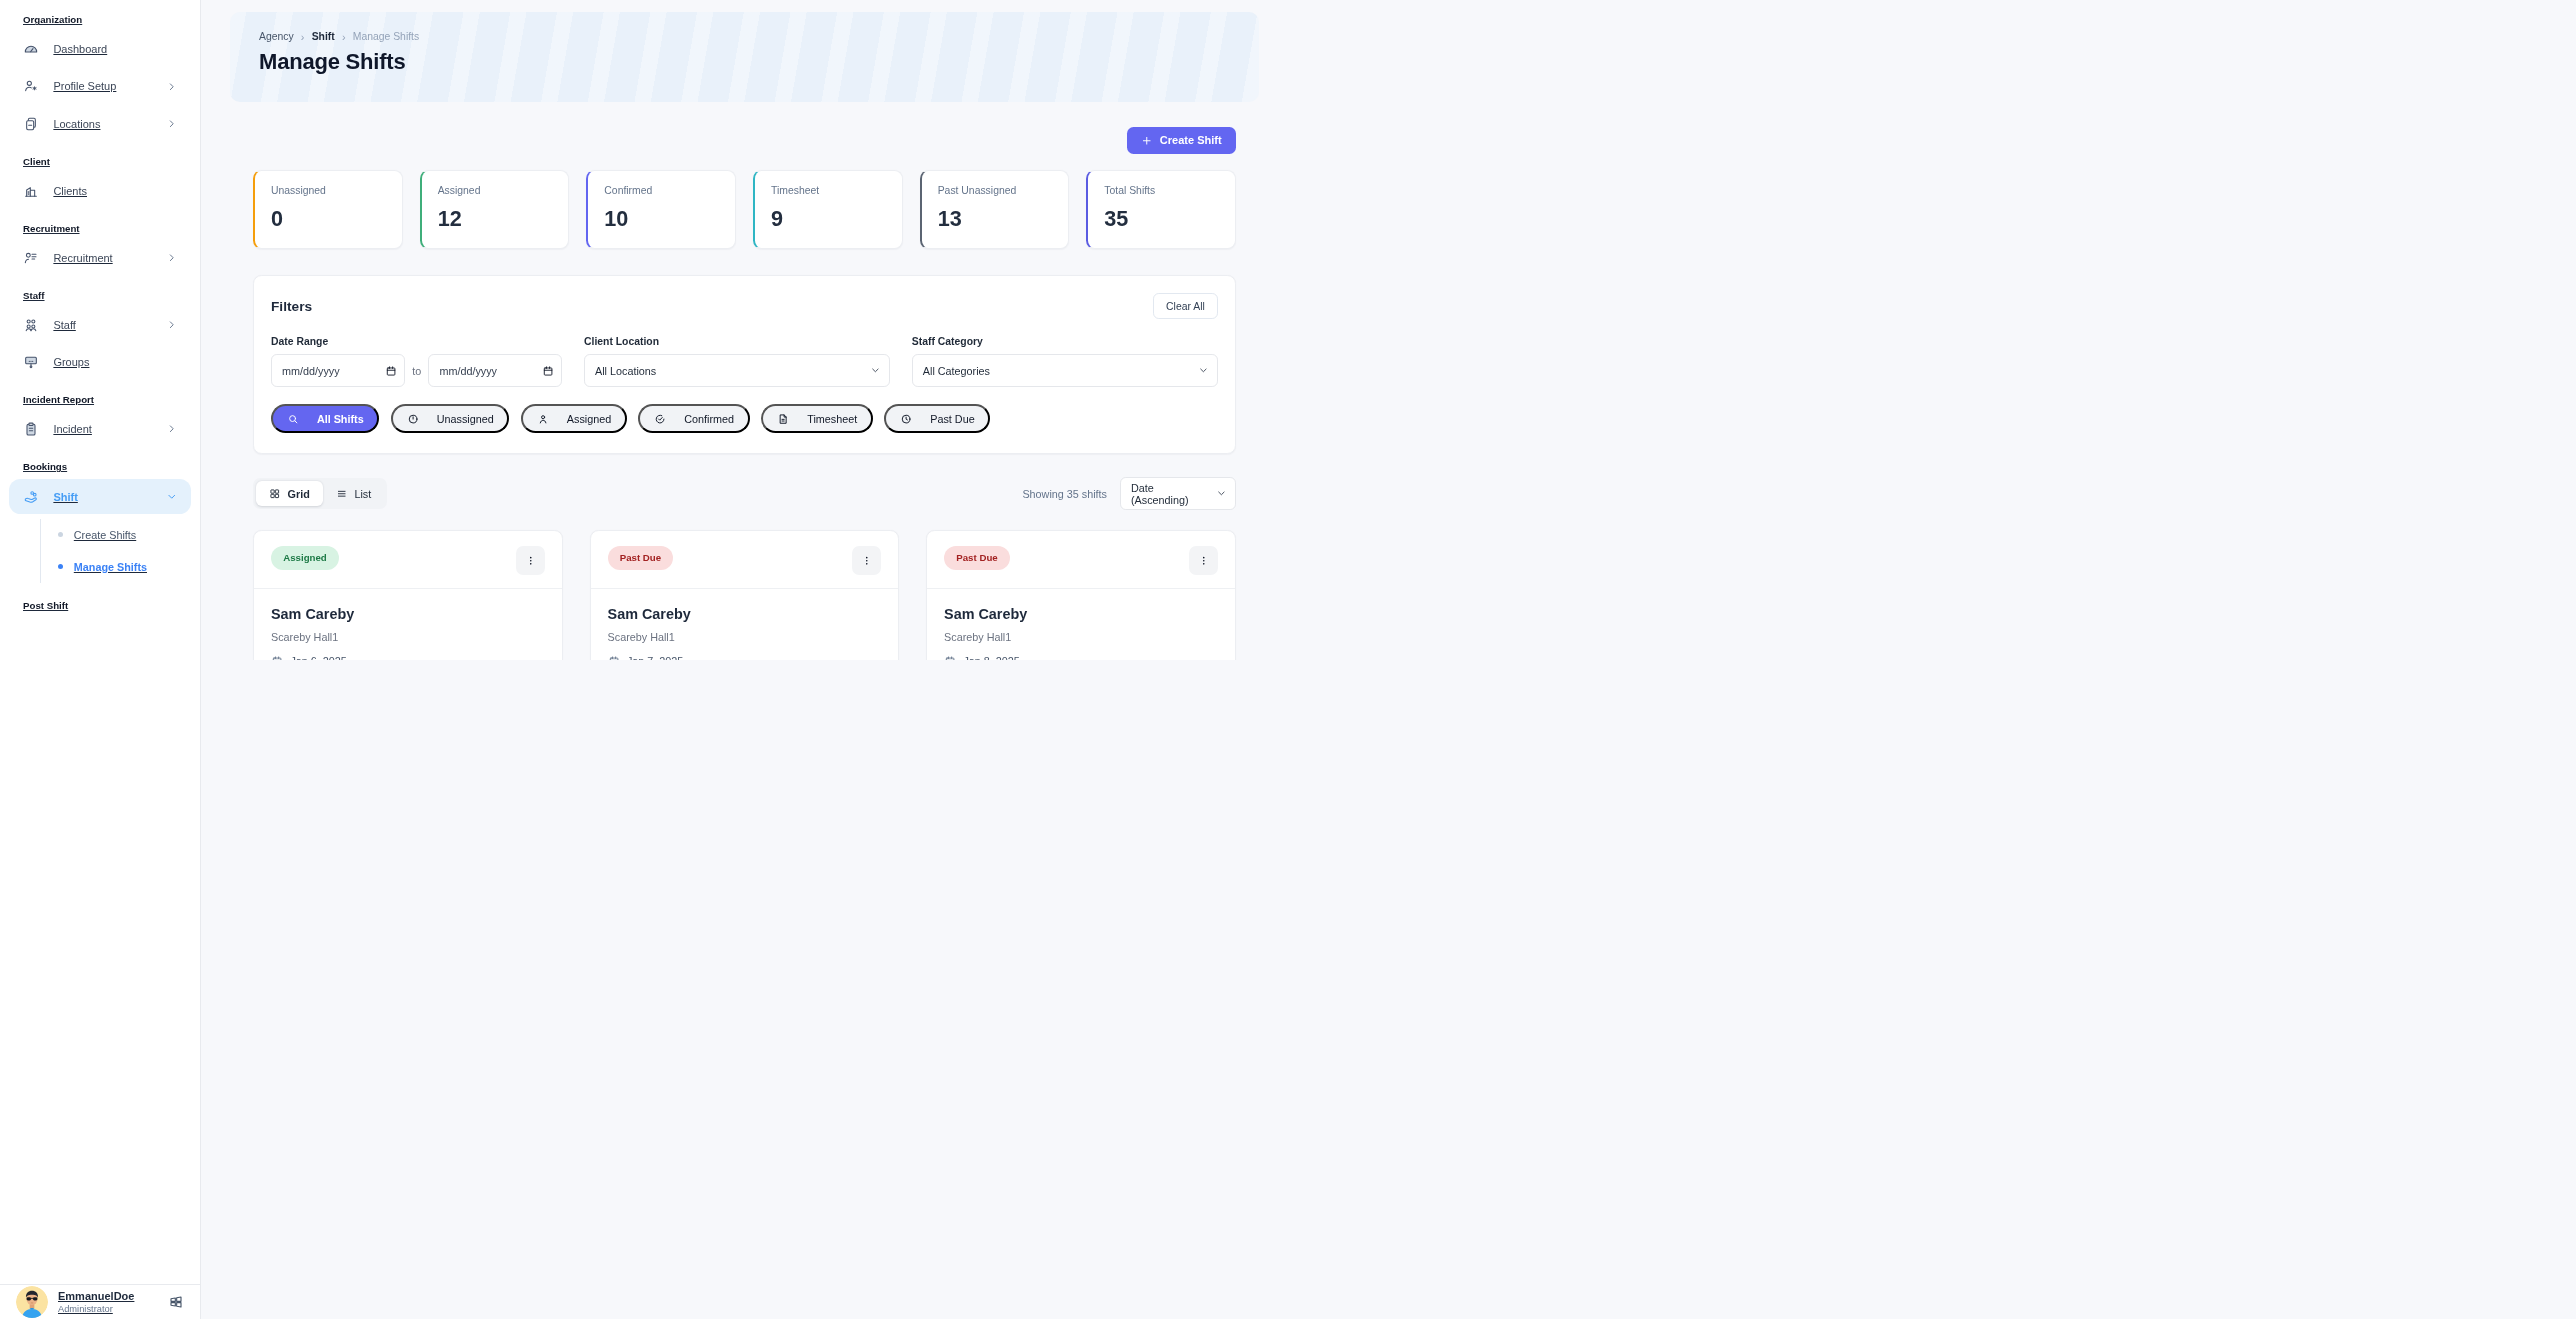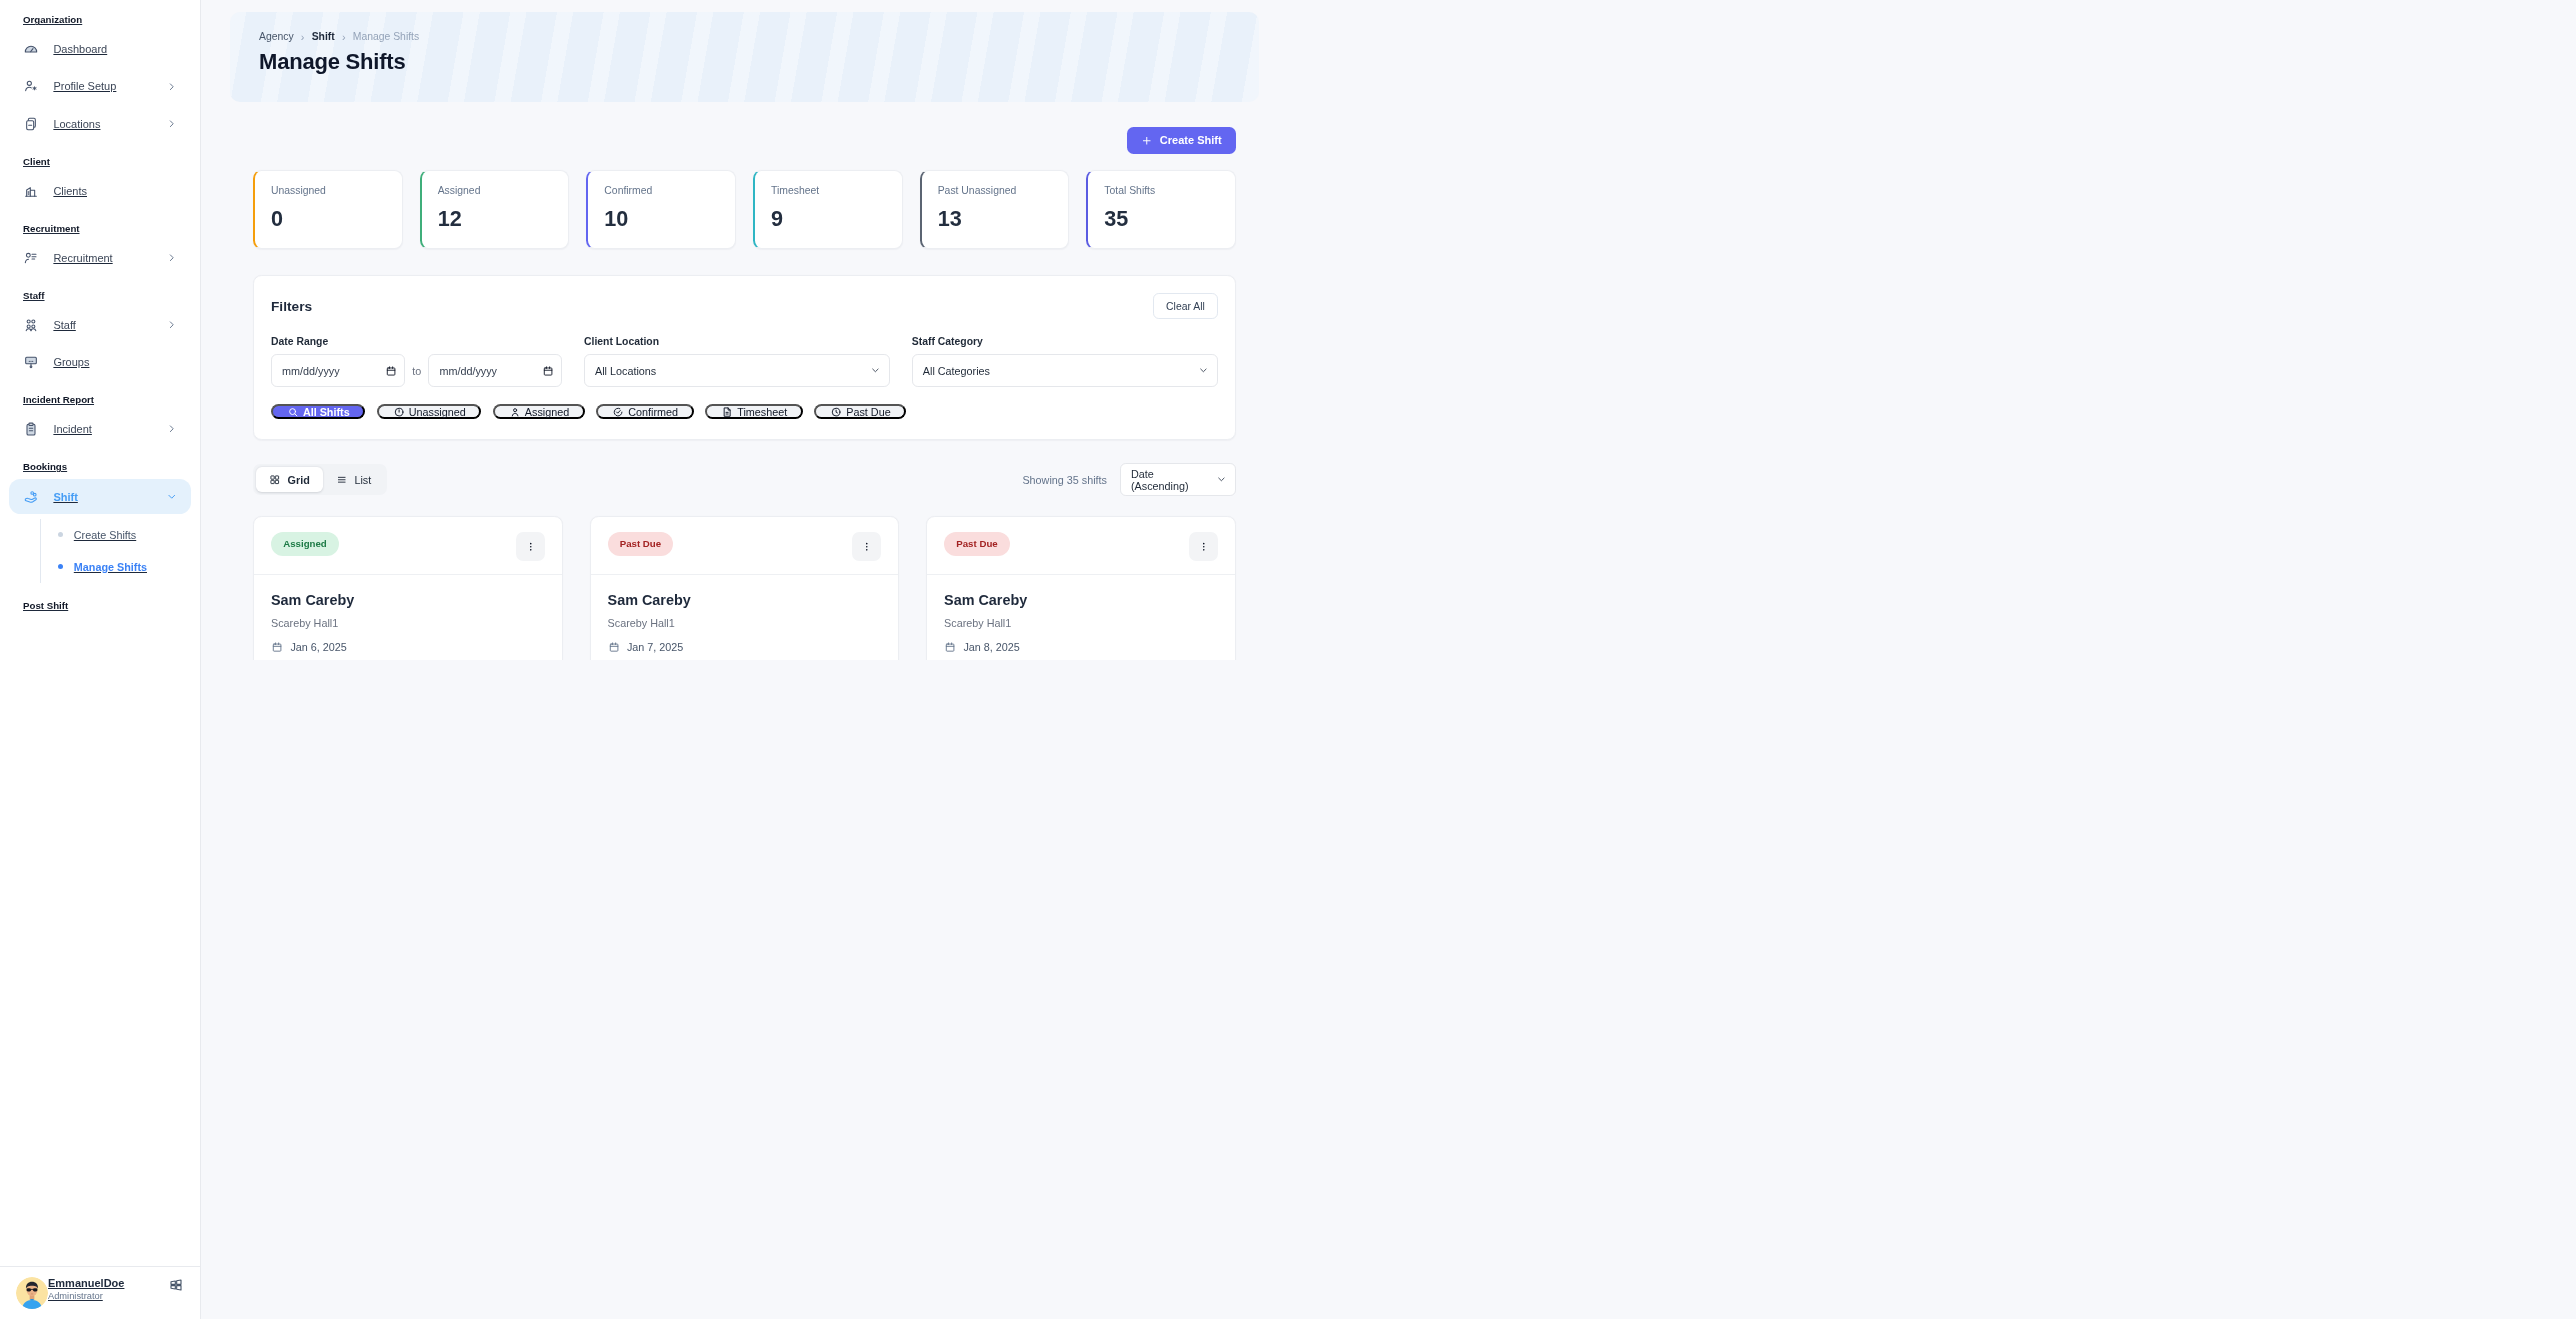--- a/index.html
+++ b/index.html
@@ -16,21 +16,21 @@
   .side-item svg { width:16px; height:16px; flex:none; color:#46536b; }
   .side-item .chev { margin-left:auto; width:11.5px; height:11.5px; color:#64748b; }
   .side-item.active { background:#e4f1fc; color:#459df5; font-weight:600; height:35px; border-radius:11.5px; }
   .side-item.active svg, .side-item.active .chev { color:#459df5; }
   .submenu { margin:1.4px 0 5.8px 40px; border-left:1.4px solid #e2e8f0; }
   .submenu-item { display:flex; align-items:center; gap:10.8px; height:32px; padding-left:17px;
     font-size:10.8px; color:#475569; cursor:pointer; }
   .dot { width:5px; height:5px; border-radius:50%; background:#cbd5e1; flex:none; }
   .submenu-item.active { color:#3b82f6; font-weight:600; }
   .submenu-item.active .dot { background:#3b82f6; }
-  .user-bar { border-top:0.7px solid #e8eaee; padding:10px 16px; display:flex; align-items:flex-start; }
+  .user-bar { border-top:0.7px solid #e8eaee; padding:1px 16px; display:flex; align-items:center; gap:10px; }
   .avatar { width:32px; height:32px; flex:none; }
   .user-name { font-size:11px; font-weight:700; color:#1e293b; }
   .user-role { font-size:9.3px; color:#64748b; margin-top:2.2px; }
   .apps-icon { margin-left:auto; color:#475569; width:16px; height:16px; cursor:pointer; }
 
   
   .main { margin-left:201px; height:100%; }
   .hero { margin:11.5px 29px 0; background:#e9f1fa; border-radius:10px; padding:19.4px 29px 27px;
     position:relative; overflow:hidden;
     background-image:repeating-linear-gradient(100deg, rgba(255,255,255,.38) 0 16px, rgba(255,255,255,0) 16px 46px); }
@@ -69,21 +69,21 @@
     padding:0 27px 0 10px; font-size:10.8px; color:#374151; font-family:inherit; background:#fff; }
   .date-input::placeholder { color:#374151; opacity:1; }
   .cal-btn { position:absolute; right:8px; top:50%; transform:translateY(-50%); color:#111827;
     width:12.2px; height:12.2px; cursor:pointer; }
   .to-label { color:#6b7280; font-size:10.8px; }
   .select { position:relative; height:33px; border:0.7px solid #e5e7eb; border-radius:5.8px; background:#fff;
     display:flex; align-items:center; padding:0 43px 0 10px; font-size:10.8px; color:#1f2937; cursor:pointer; }
   .select .chev { position:absolute; right:8.6px; width:10.8px; height:10.8px; color:#374151; }
 
   .chips-row { display:flex; gap:11.5px; margin-top:17px; }
-  .chip { display:inline-flex; align-items:center; gap:4px; height:15px; padding:0 13.7px;
+  .chip { display:inline-flex; align-items:center; gap:18px; height:29px; padding:0 13.7px;
     border-radius:718px; background:#f1f3f6; font-size:10.8px; color:#111827; cursor:pointer; }
   .chip svg { width:12.2px; height:12.2px; }
   .chip.active { background:#6466f0; color:#fff; font-weight:600; }
 
   .view-row { display:flex; justify-content:space-between; align-items:center; margin-top:23px; }
   .toggle { display:flex; background:#f1f3f6; border-radius:7.2px; padding:2.9px; }
   .toggle-btn { display:flex; align-items:center; gap:7.2px; padding:6.5px 13px; border-radius:5.8px;
     font-size:10.8px; color:#1f2937; cursor:pointer; }
   .toggle-btn svg { width:11.5px; height:11.5px; }
   .toggle-btn.active { background:#fff; box-shadow:0 0.7px 2.2px rgba(16,24,40,.14); font-weight:600; }

